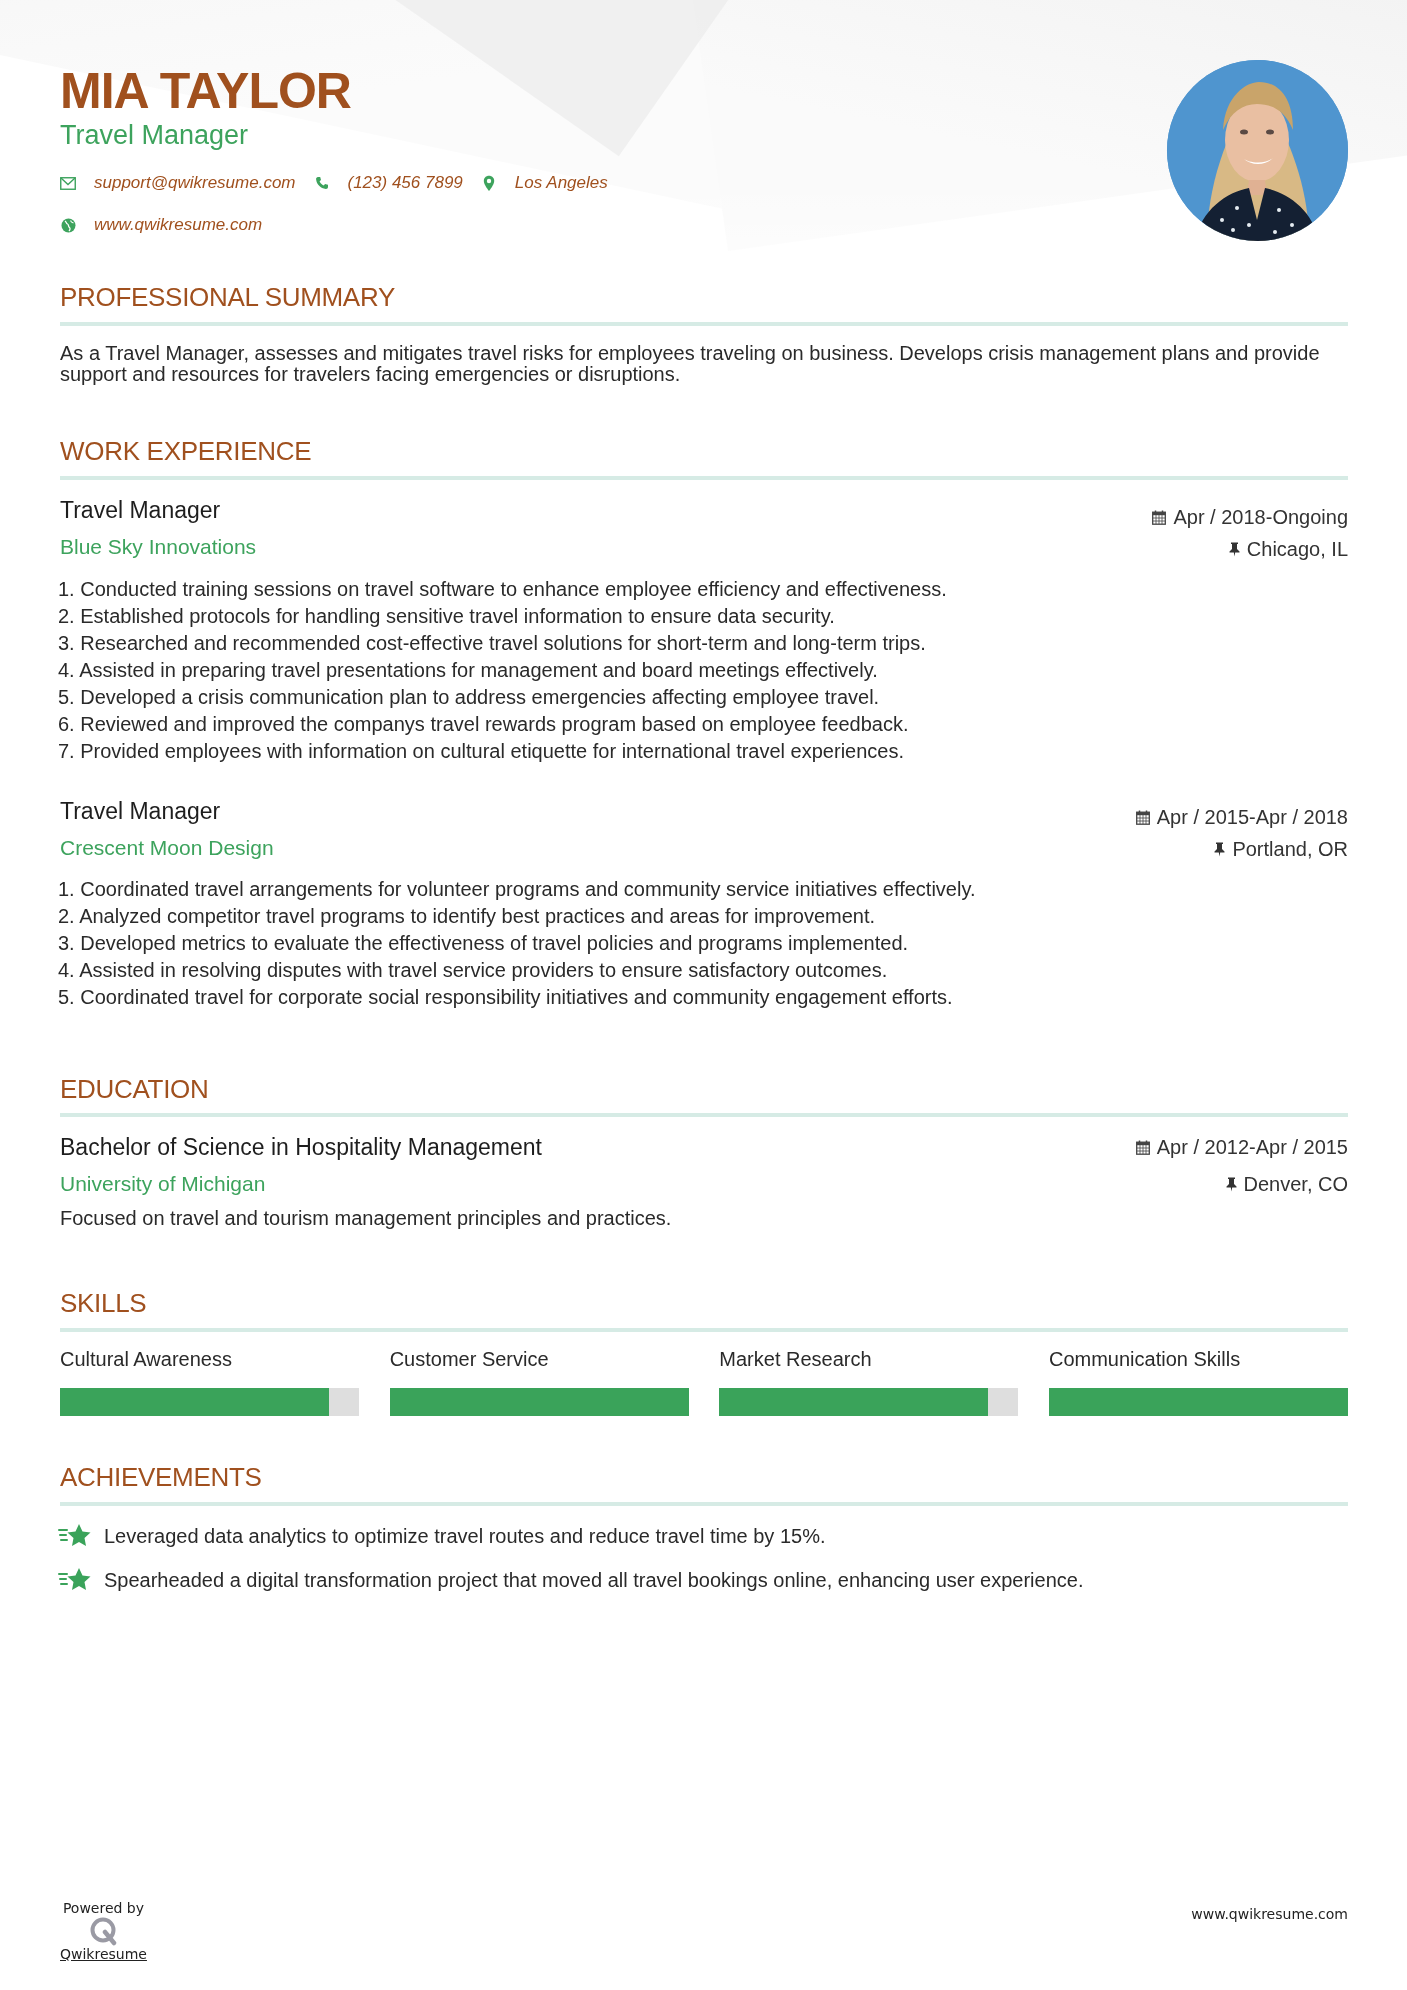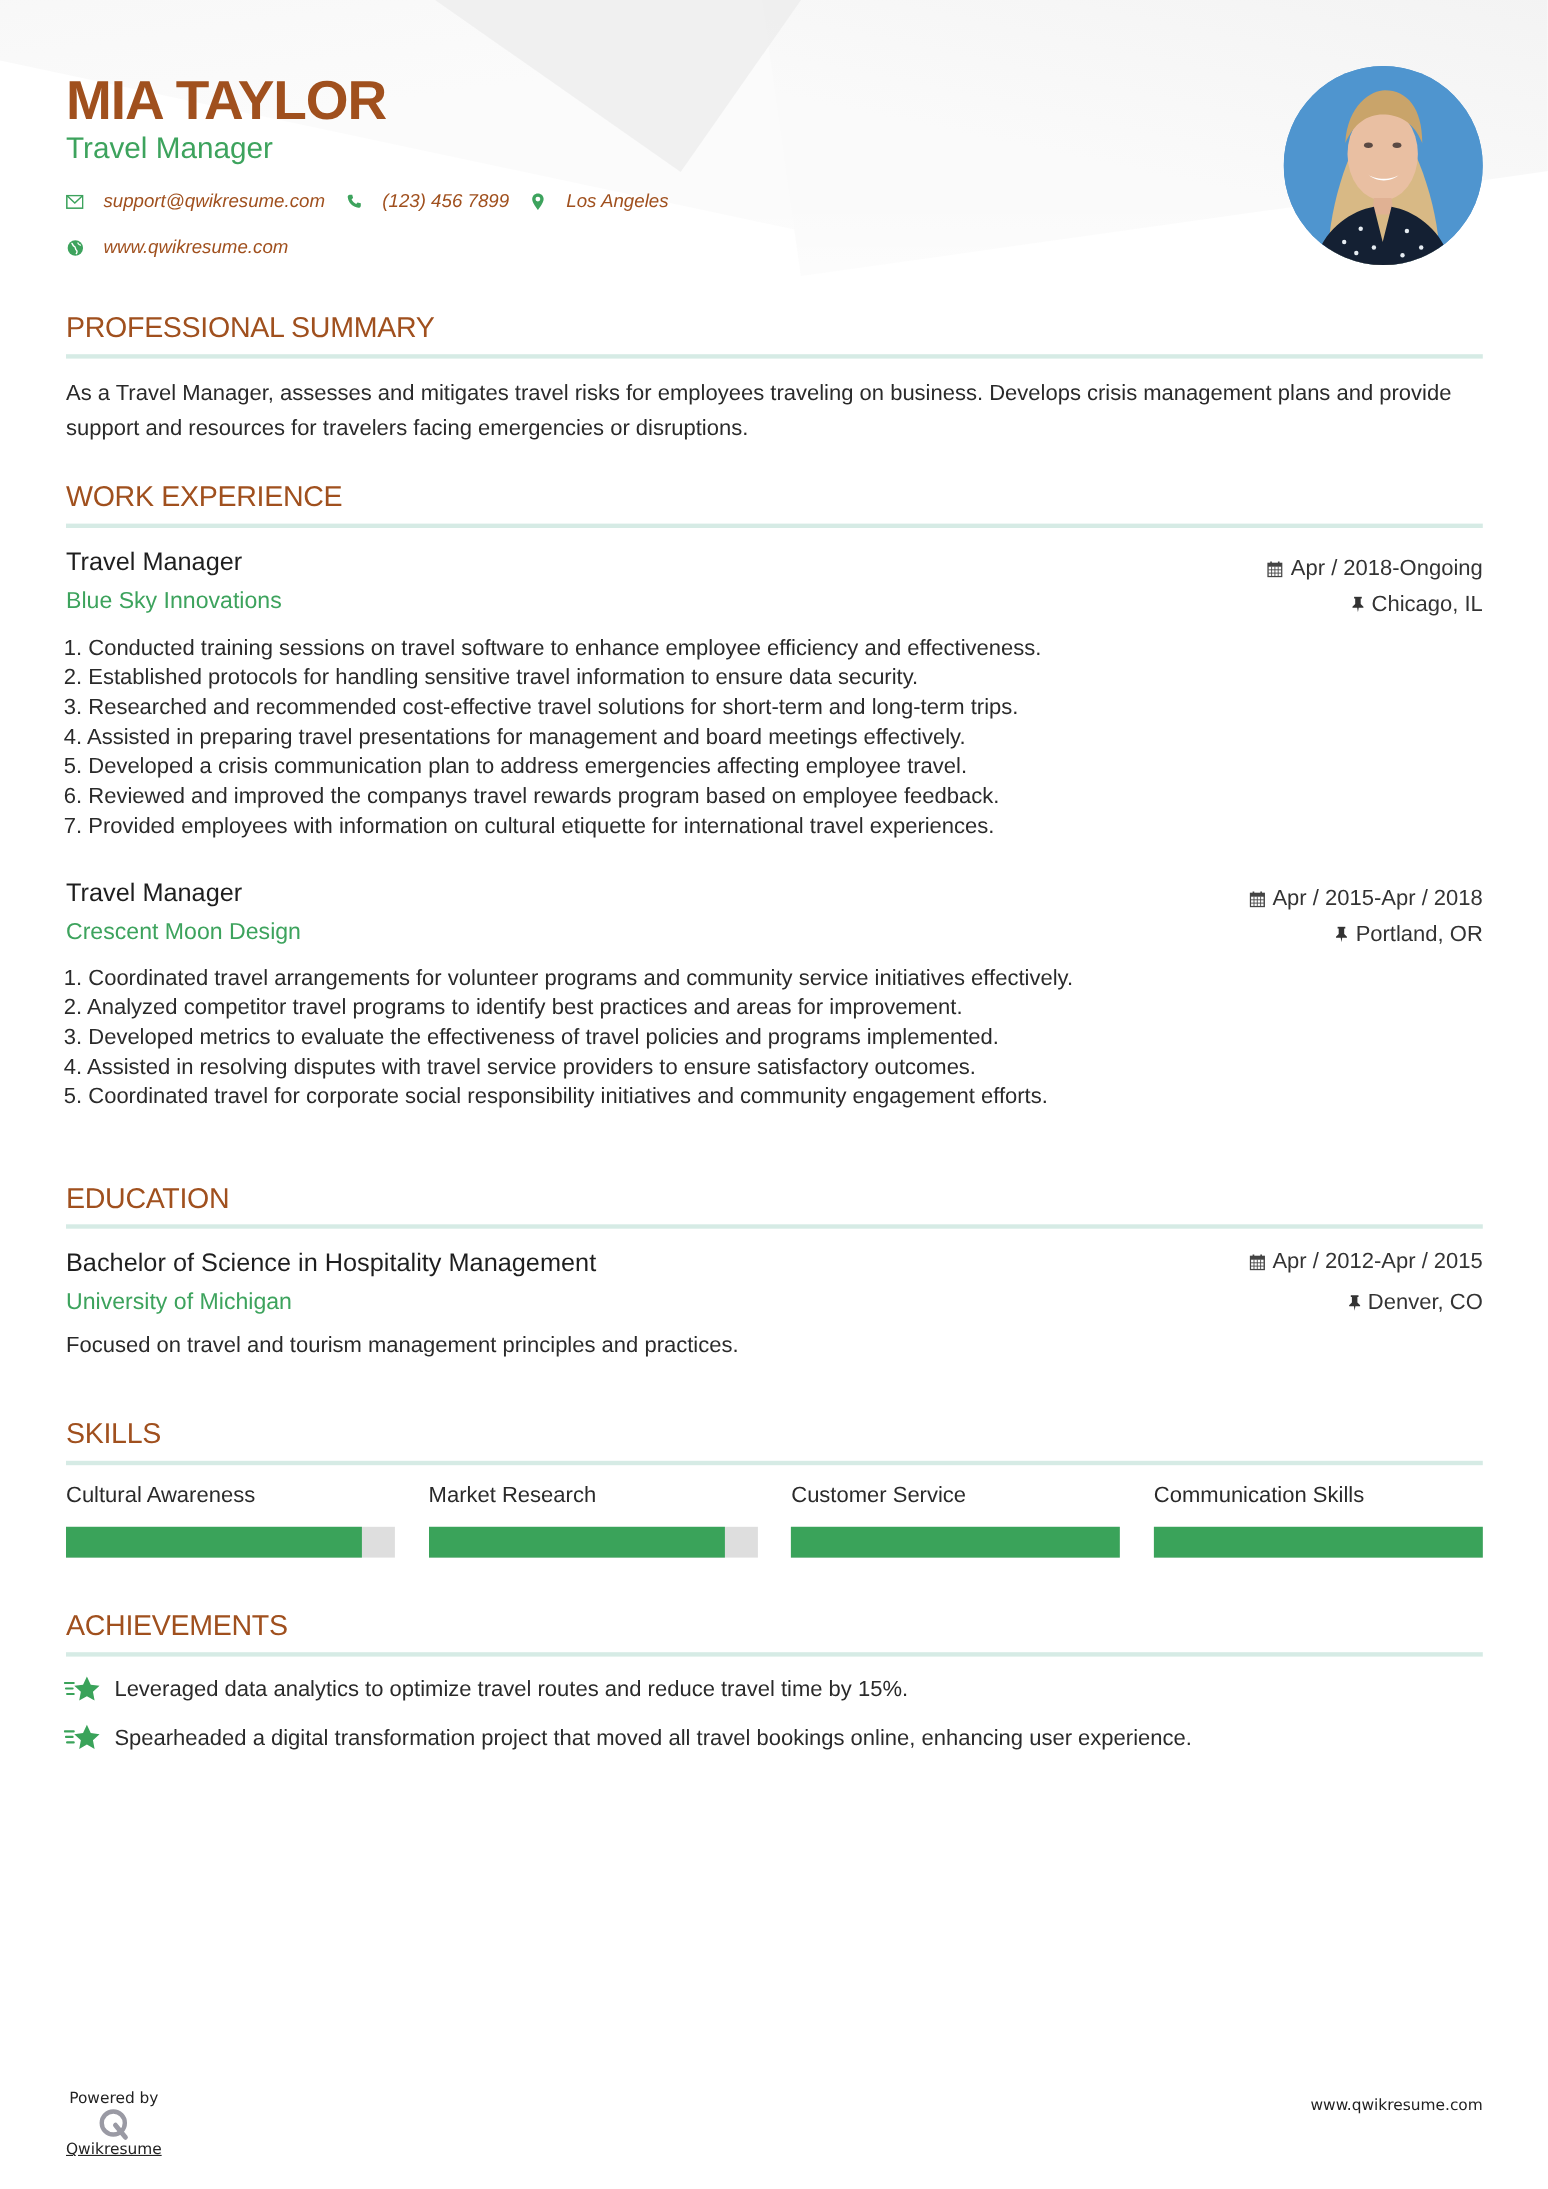--- a/index.html
+++ b/index.html
@@ -21,21 +21,21 @@
   .contact-row.r1 { top: 173px; }
   .contact-row.r2 { top: 215px; }
   .contact-item { display: flex; align-items: center; margin-right: 18px; }
   .contact-item .ic { width: 16px; height: 16px; margin-right: 18px; display: inline-flex; align-items: center; justify-content: center; color: #3DA35D; }
 
   .photo { position: absolute; left: 1167px; top: 60px; width: 181px; height: 181px; border-radius: 50%; overflow: hidden; background: #4d94cf; }
 
   .section-h { position: absolute; left: 60px; font-family: "Liberation Sans", sans-serif; font-size: 26px; color: #A0501E; letter-spacing: -0.3px; }
   .rule { position: absolute; left: 60px; width: 1288px; height: 4px; background: #d6ebe5; }
 
-  .body-text { position: absolute; left: 60px; width: 1290px; font-family: "Liberation Sans", sans-serif; font-size: 20px; line-height: 31px; color: #2a2a2a; }
+  .body-text { position: absolute; left: 60px; width: 1290px; font-family: "Liberation Sans", sans-serif; font-size: 20px; line-height: 21px; color: #2a2a2a; }
 
   .job-title { position: absolute; left: 60px; font-family: "Liberation Sans", sans-serif; font-size: 23px; color: #1e1e1e; }
   .company { position: absolute; left: 60px; font-family: "Liberation Sans", sans-serif; font-size: 21px; color: #3DA35D; }
   .meta { position: absolute; right: 59px; font-family: "Liberation Sans", sans-serif; font-size: 20px; color: #333; display: flex; align-items: center; }
   .meta .ic { margin-right: 7px; color: #444; display: inline-flex; }
 
   .bullets { position: absolute; left: 58px; width: 1290px; list-style: none; font-family: "Liberation Sans", sans-serif; font-size: 20px; line-height: 27px; color: #2a2a2a; }
 
   .skills { position: absolute; left: 60px; top: 1348px; width: 1288px; display: flex; justify-content: space-between; }
   .skill { width: 299px; }
@@ -231,29 +231,29 @@
   <div class="section-h" style="top:1288px;">SKILLS</div>
   <div class="rule" style="top:1328px;"></div>
   <div class="skills">
     <div class="skill">
       <div class="skill-label">Cultural Awareness</div>
       <div class="skill-bar">
           <div class="skill-fill" style="width: 90%;"></div>
         </div>
     </div>
     <div class="skill">
+      <div class="skill-label">Customer Service</div>
+      <div class="skill-bar">
+          <div class="skill-fill" style="width: 100%;"></div>
+        </div>
+    </div>
+    <div class="skill">
       <div class="skill-label">Market Research</div>
       <div class="skill-bar">
           <div class="skill-fill" style="width: 90%;"></div>
-        </div>
-    </div>
-    <div class="skill">
-      <div class="skill-label">Customer Service</div>
-      <div class="skill-bar">
-          <div class="skill-fill" style="width: 100%;"></div>
         </div>
     </div>
     <div class="skill">
       <div class="skill-label">Communication Skills</div>
       <div class="skill-bar">
           <div class="skill-fill" style="width: 100%;"></div>
         </div>
     </div>
   </div>
 

